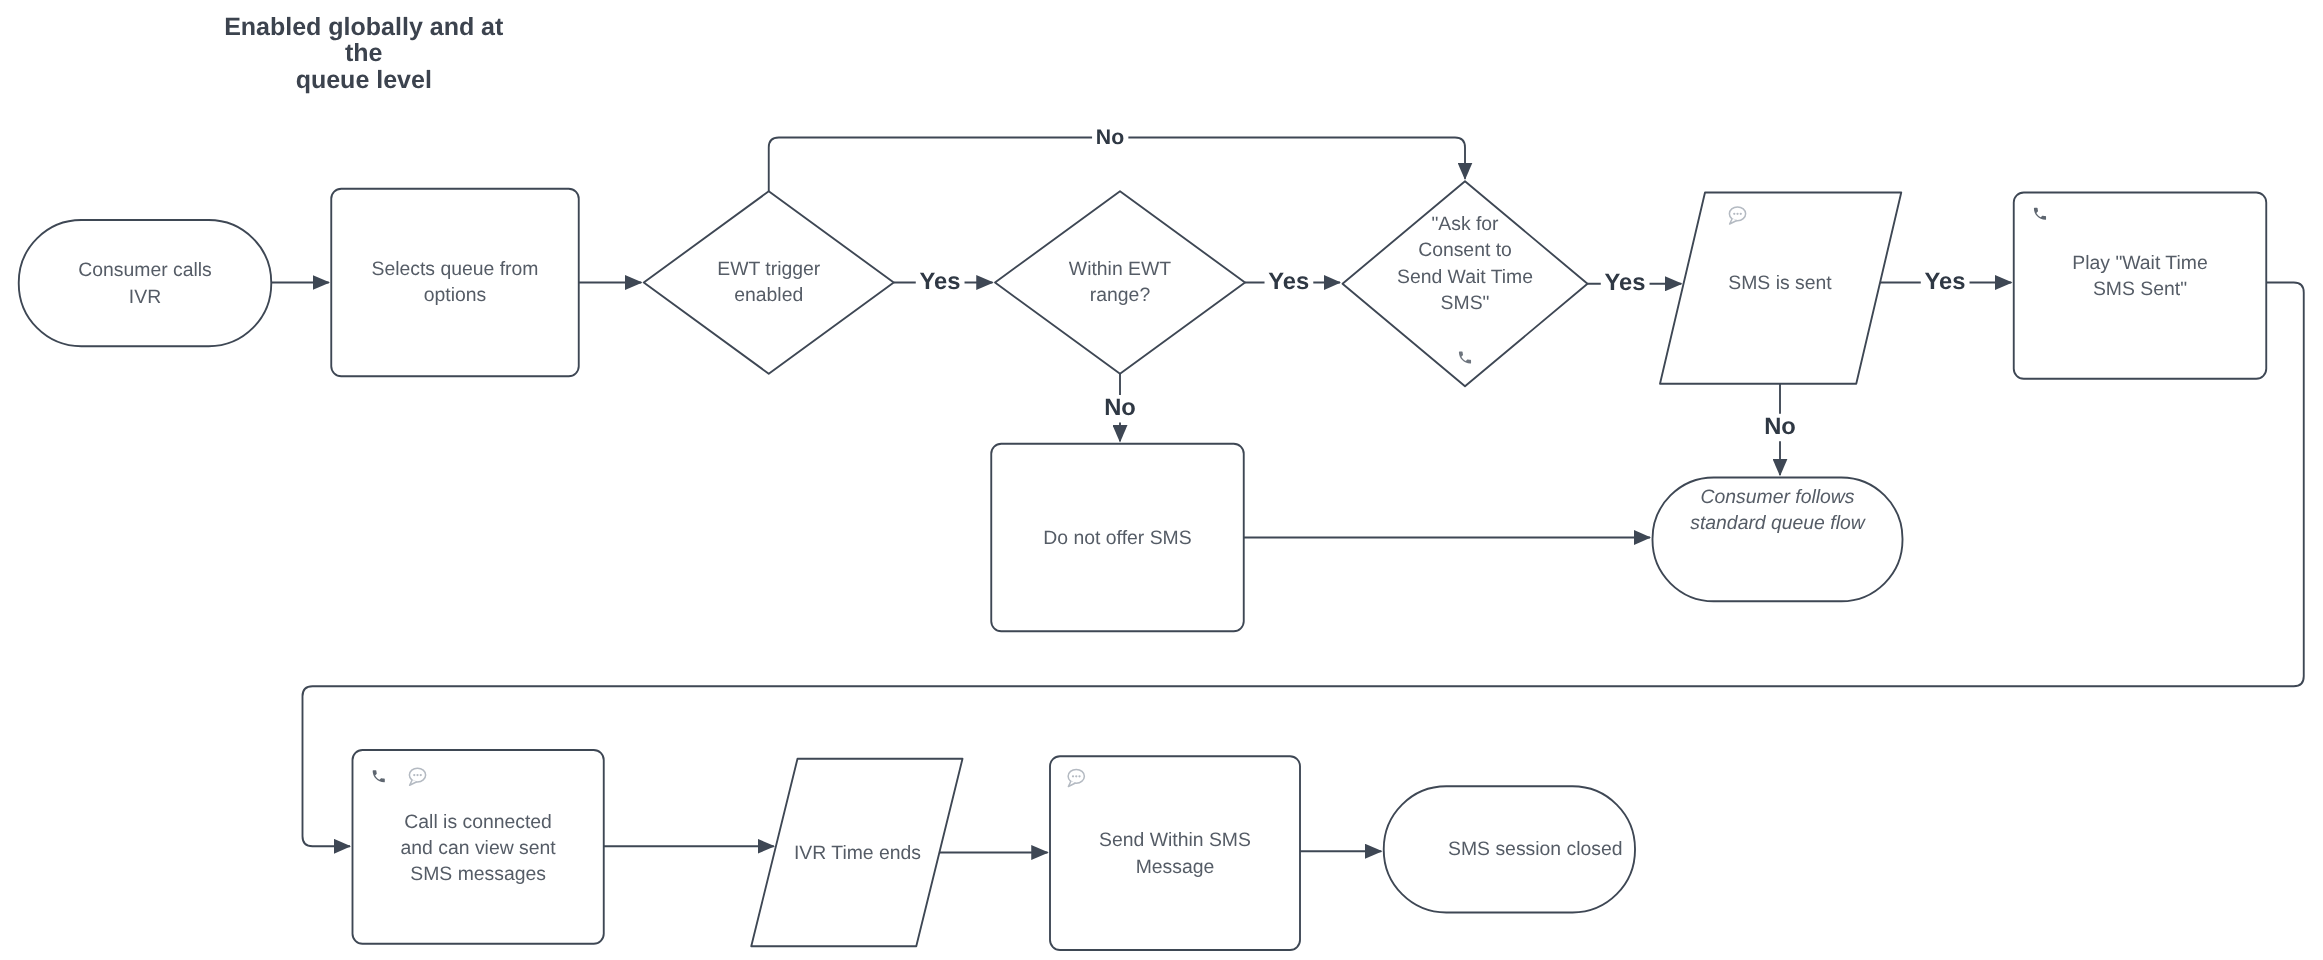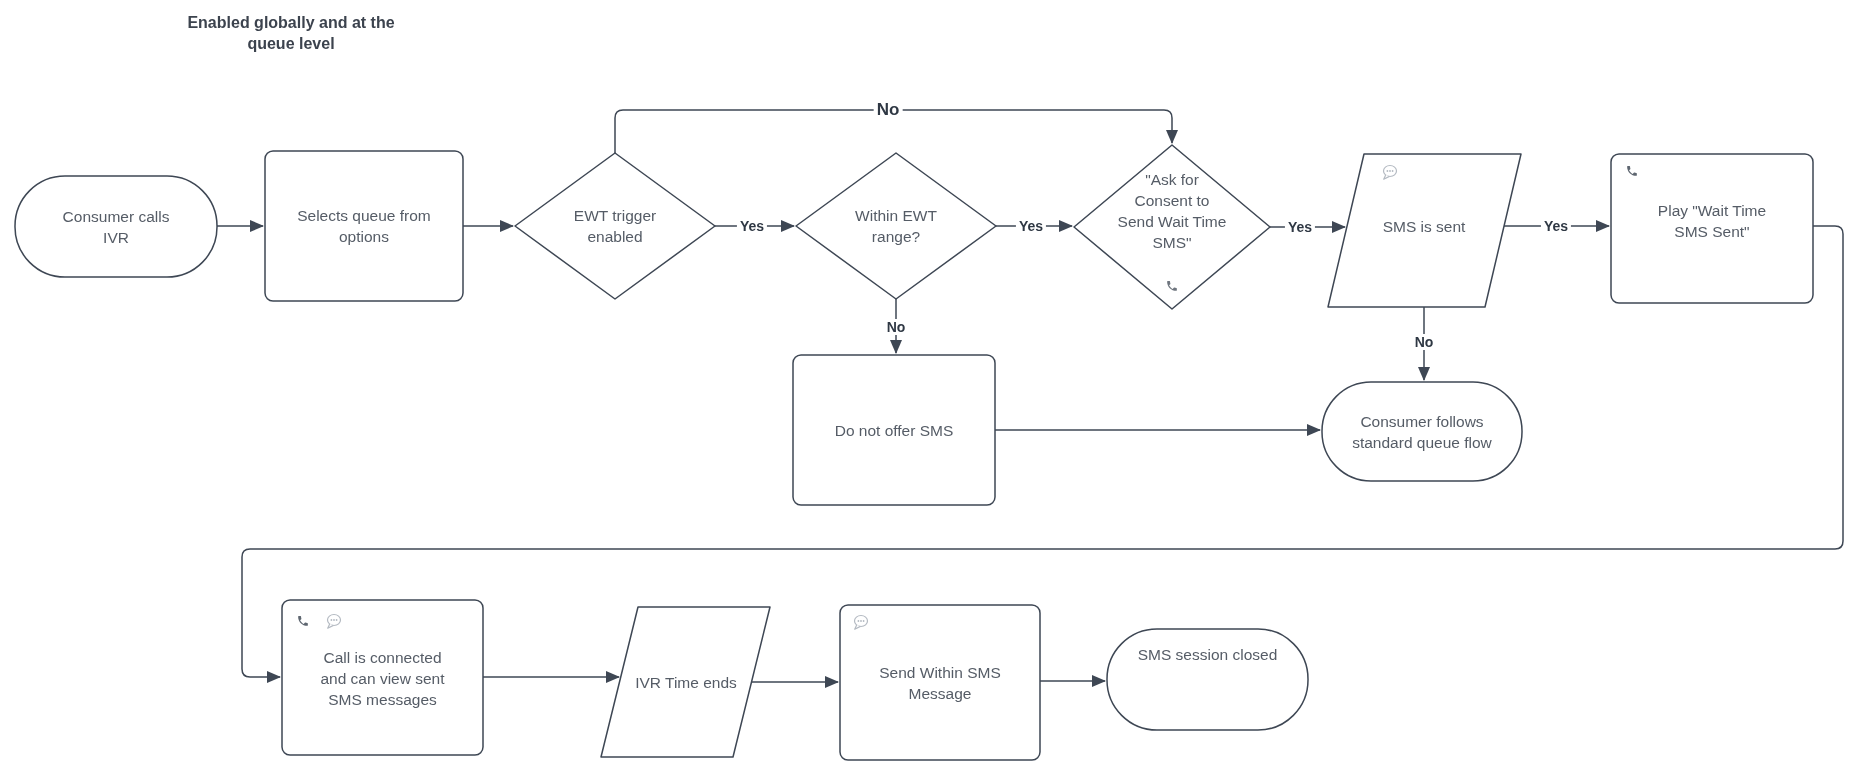--- a/index.html
+++ b/index.html
@@ -4,24 +4,24 @@
 <style>
   html,body{margin:0;padding:0;background:#fff;}
   body{width:1858px;height:768px;position:relative;overflow:hidden;
        font-family:"Liberation Sans", sans-serif;}
   #canvas{position:absolute;left:0;top:0;}
   .node-label{position:absolute;display:flex;flex-direction:column;justify-content:center;
       align-items:center;text-align:center;color:#555C66;font-size:15.5px;line-height:21px;
       pointer-events:none;}
   .node-label div{white-space:nowrap;}
   .edge-label{position:absolute;transform:translate(-50%,-50%);background:#fff;
-      padding:0 3px;font-weight:bold;font-size:14px;color:#2F3844;white-space:nowrap;}
+      padding:0 3px;font-weight:bold;font-size:19px;color:#2F3844;white-space:nowrap;}
   .edge-label.big{font-size:17px;}
   .diagram-title{position:absolute;left:168px;top:12px;width:246px;text-align:center;
-      font-weight:bold;font-size:16px;line-height:21px;color:#3C434E;}
+      font-weight:bold;font-size:20px;line-height:21px;color:#3C434E;}
 </style>
 </head>
 <body>
 
 <svg id="canvas" width="1858" height="768" viewBox="0 0 1858 768">
   <defs>
     <marker id="arrow" markerUnits="userSpaceOnUse" markerWidth="14" markerHeight="12" refX="13" refY="6" orient="auto">
       <path d="M0,0 L14,6 L0,12 Z" fill="#3E4754"></path>
     </marker>
   </defs>
@@ -126,37 +126,37 @@
 <div class="node-label" style="left:1344px;top:186px;width:160px;height:80px;justify-content:center;">
   <div>SMS is sent</div>
 </div>
 <div class="node-label" style="left:1621px;top:166px;width:182px;height:110px;">
   <div>Play "Wait Time</div>
   <div>SMS Sent"</div>
 </div>
 <div class="node-label" style="left:803px;top:365px;width:182px;height:130px;">
   <div>Do not offer SMS</div>
 </div>
-<div class="node-label" style="left:1332px;top:392px;width:180px;height:79px;">
+<div class="node-label" style="left:1332px;top:368px;width:180px;height:79px;font-style:italic;">
   <div>Consumer follows</div>
   <div>standard queue flow</div>
 </div>
 <div class="node-label" style="left:292px;top:618px;width:181px;height:120px;">
   <div>Call is connected</div>
   <div>and can view sent</div>
   <div>SMS messages</div>
 </div>
 <div class="node-label" style="left:606px;top:642px;width:160px;height:80px;">
   <div>IVR Time ends</div>
 </div>
 <div class="node-label" style="left:850px;top:625px;width:180px;height:115px;">
   <div>Send Within SMS</div>
   <div>Message</div>
 </div>
-<div class="node-label" style="left:1117px;top:614px;width:181px;height:81px;">
+<div class="node-label" style="left:1117px;top:639px;width:181px;height:81px;align-items:flex-end;">
   <div>SMS session closed</div>
 </div>
 
 <div class="edge-label big" style="left:888px;top:110px;">No</div>
 <div class="edge-label" style="left:752px;top:226px;">Yes</div>
 <div class="edge-label" style="left:1031px;top:226px;">Yes</div>
 <div class="edge-label" style="left:1300px;top:227px;">Yes</div>
 <div class="edge-label" style="left:1556px;top:226px;">Yes</div>
 <div class="edge-label" style="left:896px;top:327px;">No</div>
 <div class="edge-label" style="left:1424px;top:342px;">No</div>

